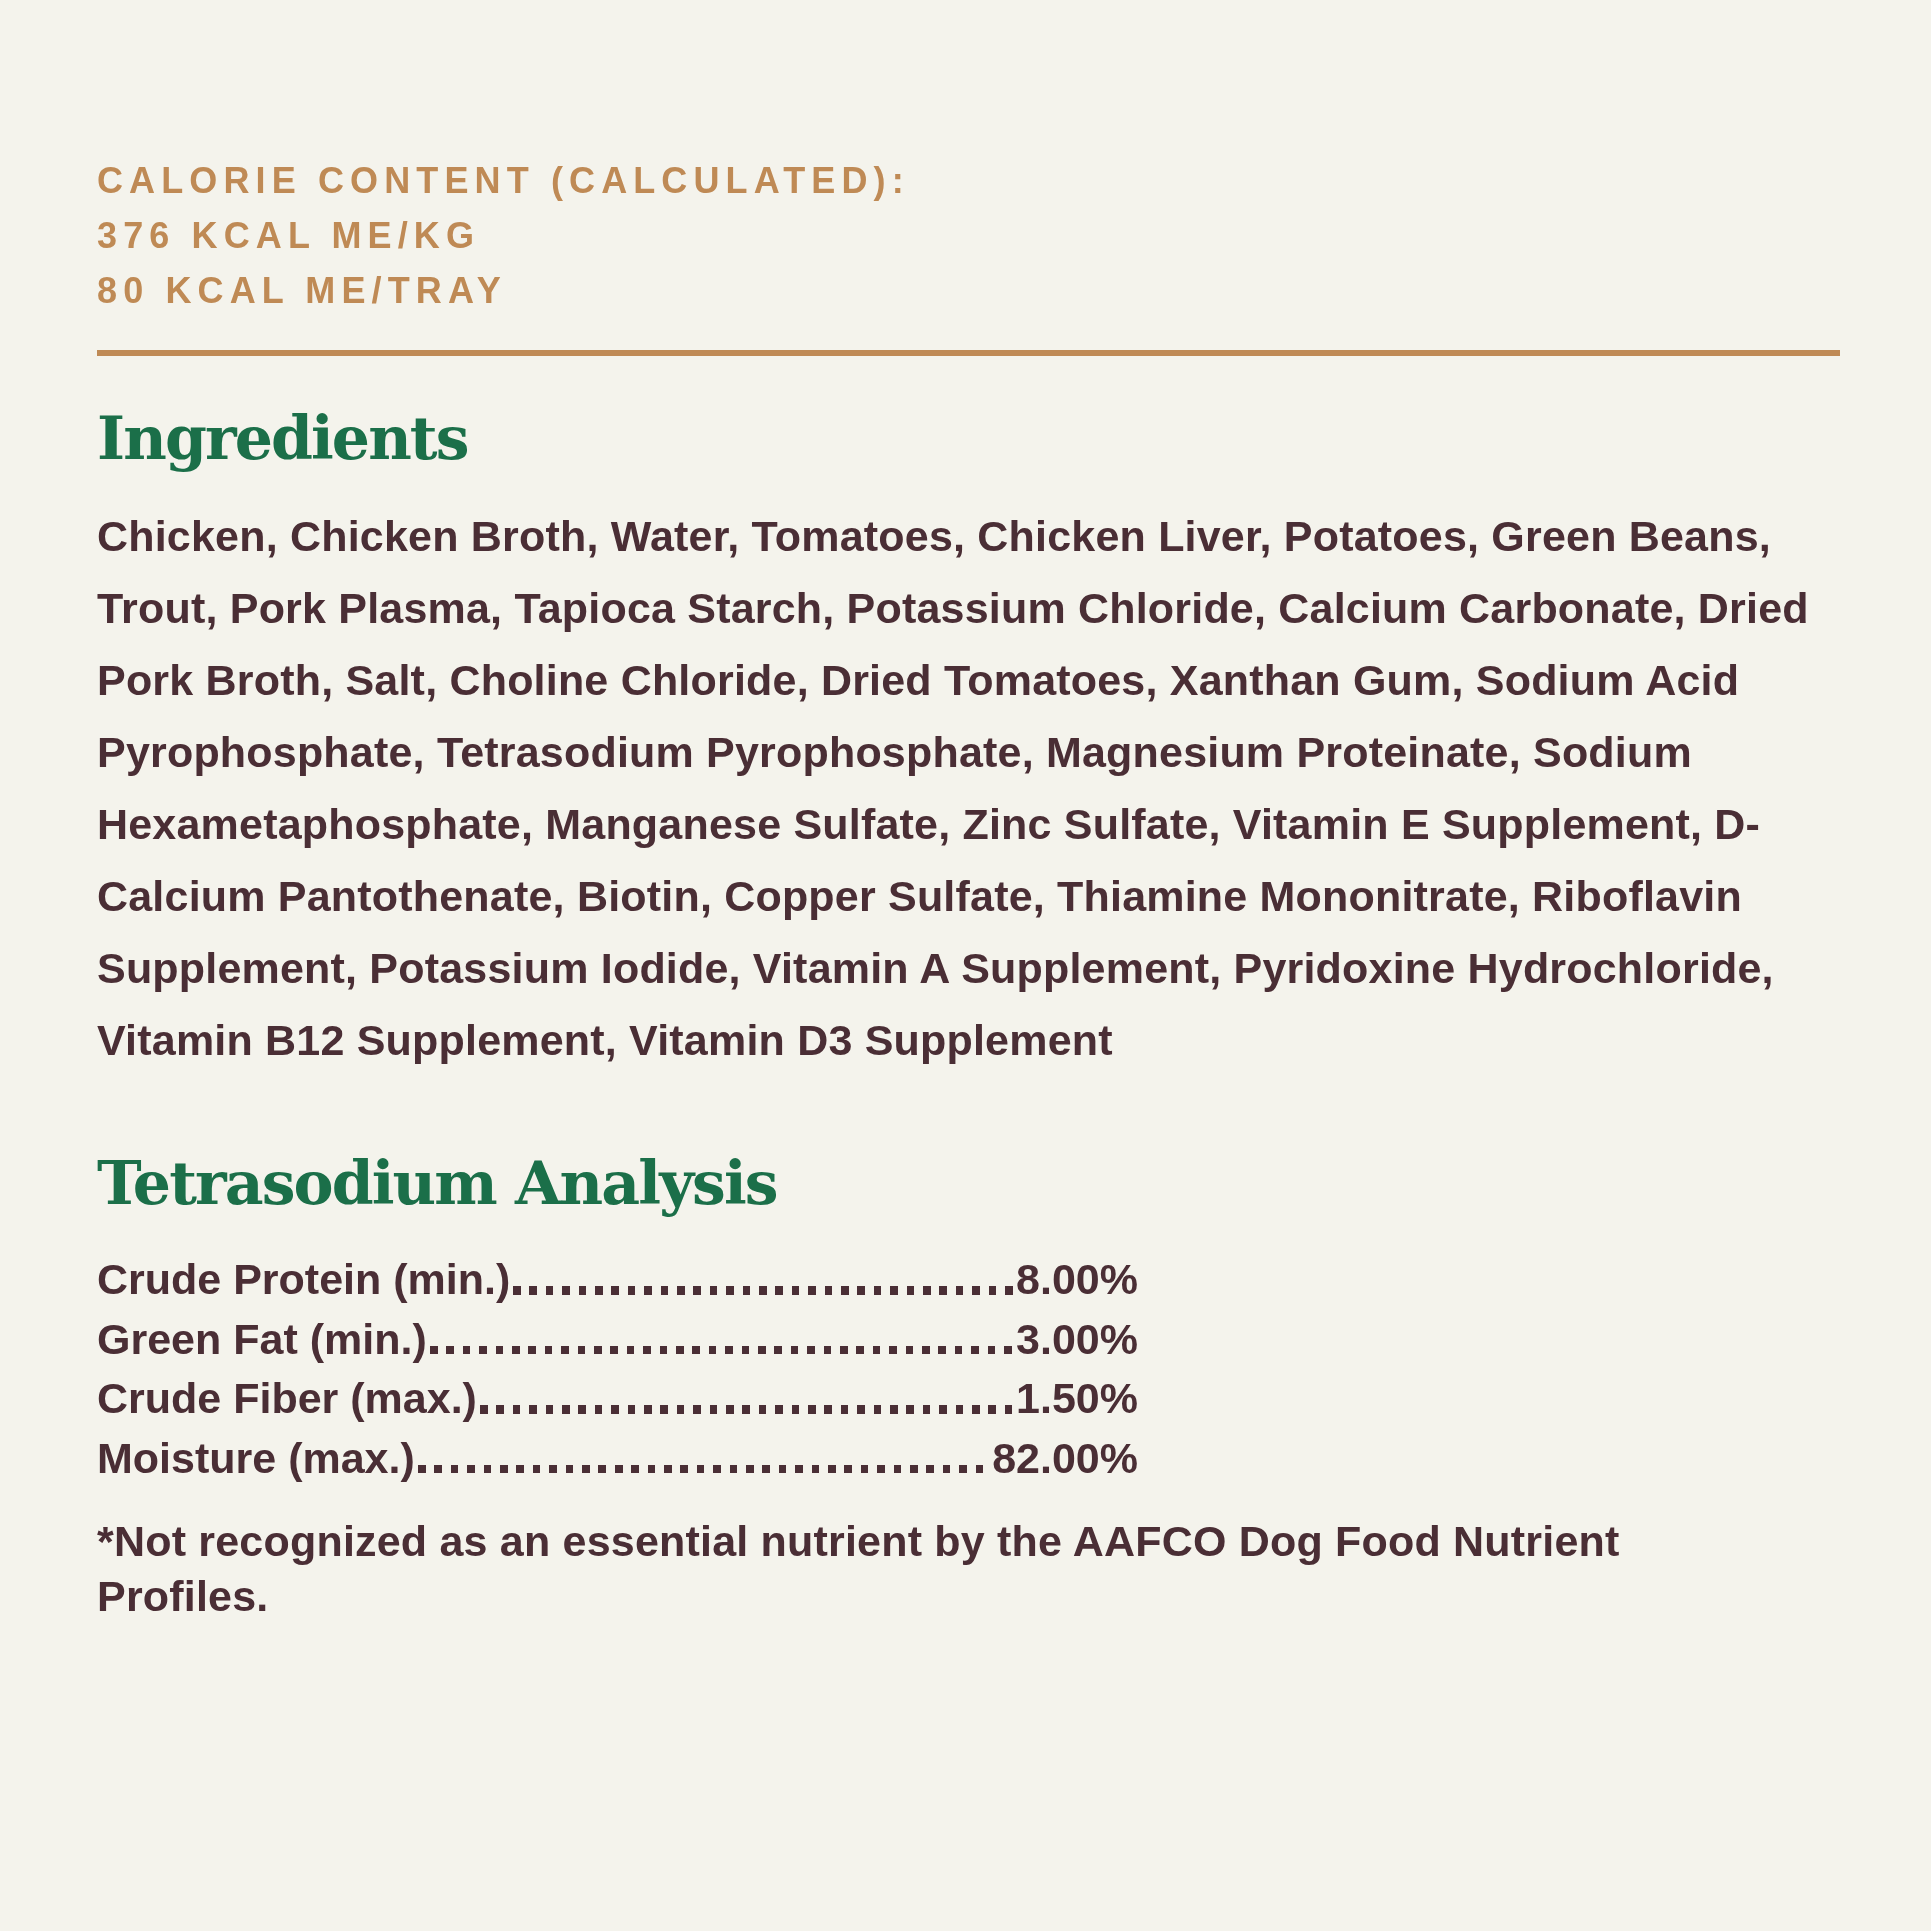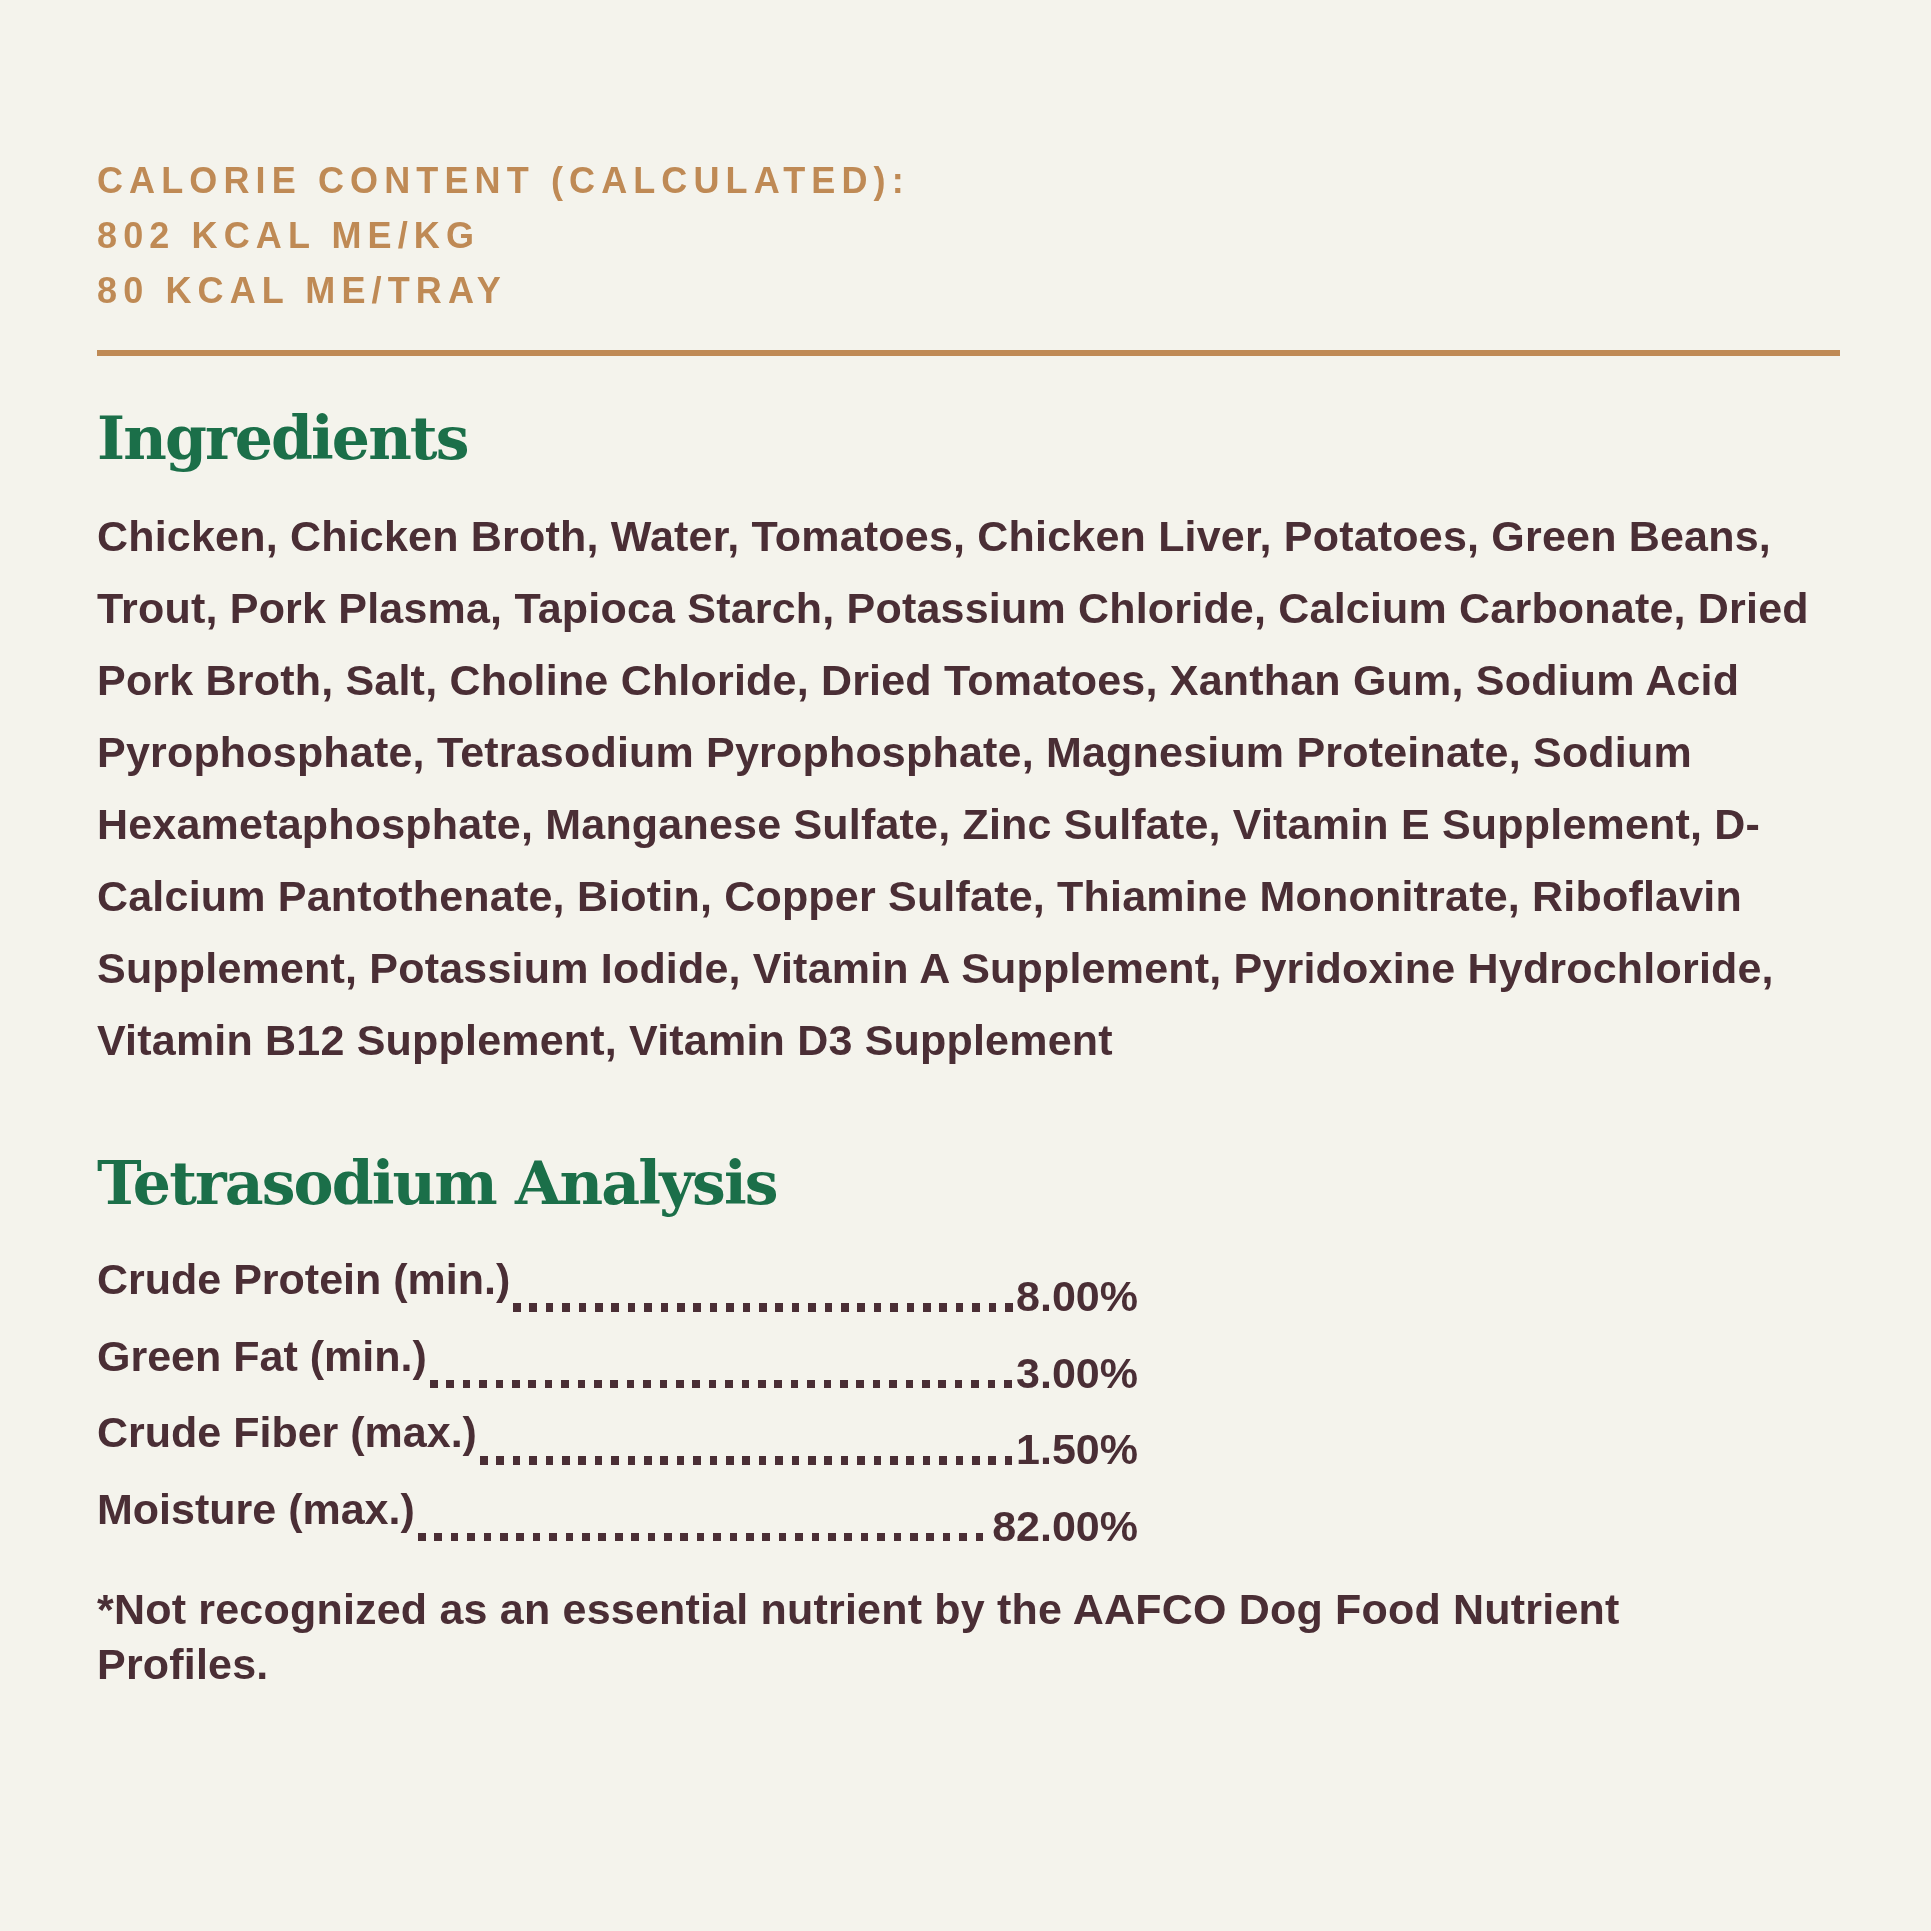--- a/index.html
+++ b/index.html
@@ -78,40 +78,40 @@
     flex: 1 1 auto;
     align-self: flex-end;
     height: 8.7px;
     margin: 0 2.9px 7.7px 2.9px;
     background: repeating-linear-gradient(
       to right,
       var(--brown) 0 7.7px,
       transparent 7.7px 16.4px
     );
   }
-  .ga-value { white-space: nowrap; margin-top: 17px; }
+  .ga-value { white-space: nowrap; }
   
   .footnote {
     margin-top: 33px;
     max-width: 1574px;
     color: var(--brown);
     font-size: 43px;
     font-weight: bold;
     line-height: 55px;
     letter-spacing: 0.2px;
   }
 </style>
 </head>
 <body>
 
 <div class="page">
 
   <header class="calorie">
     <div>CALORIE CONTENT (CALCULATED):</div>
-    <div>802 KCAL ME/KG</div>
+    <div>376 KCAL ME/KG</div>
     <div>80 KCAL ME/TRAY</div>
   </header>
 
   <hr class="divider">
 
   <section>
     <h1 class="section-title ingredients-title">Ingredients</h1>
     <p class="ingredients-text">Chicken, Chicken Broth, Water, Tomatoes, Chicken Liver, Potatoes, Green Beans, Trout, Pork Plasma, Tapioca Starch, Potassium Chloride, Calcium Carbonate, Dried Pork Broth, Salt, Choline Chloride, Dried Tomatoes, Xanthan Gum, Sodium Acid Pyrophosphate, Tetrasodium Pyrophosphate, Magnesium Proteinate, Sodium Hexametaphosphate, Manganese Sulfate, Zinc Sulfate, Vitamin E Supplement, D-Calcium Pantothenate, Biotin, Copper Sulfate, Thiamine Mononitrate, Riboflavin Supplement, Potassium Iodide, Vitamin A Supplement, Pyridoxine Hydrochloride, Vitamin B12 Supplement, Vitamin D3 Supplement</p>
   </section>
 

